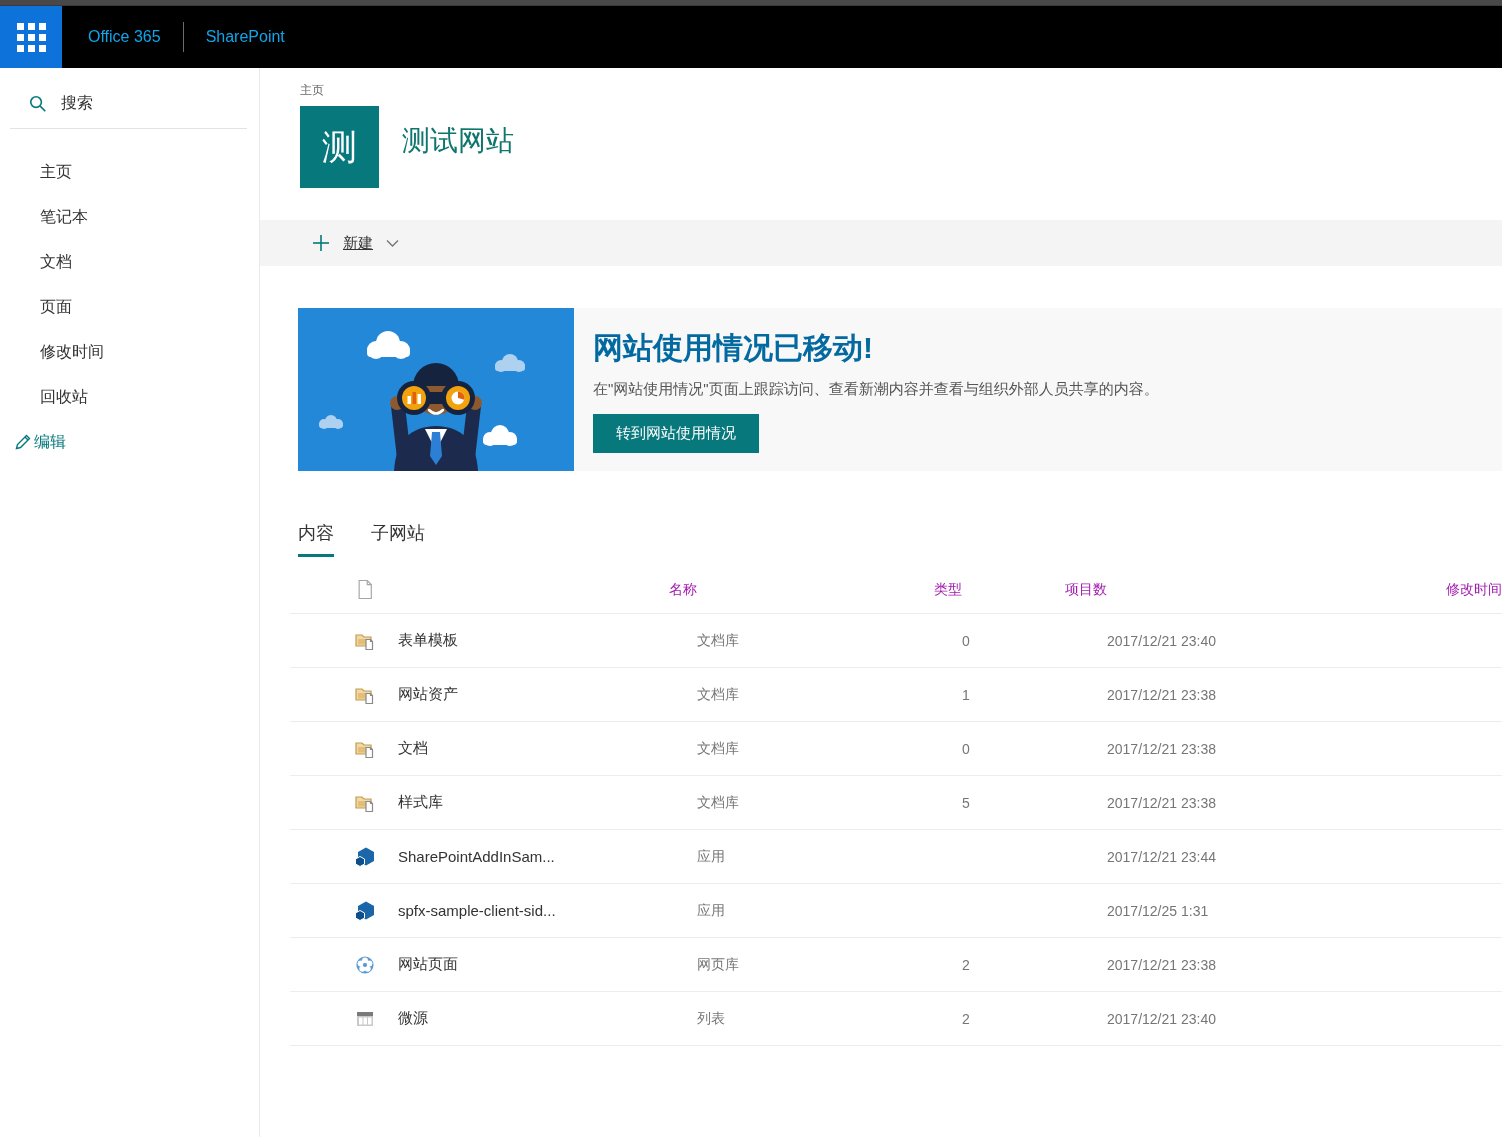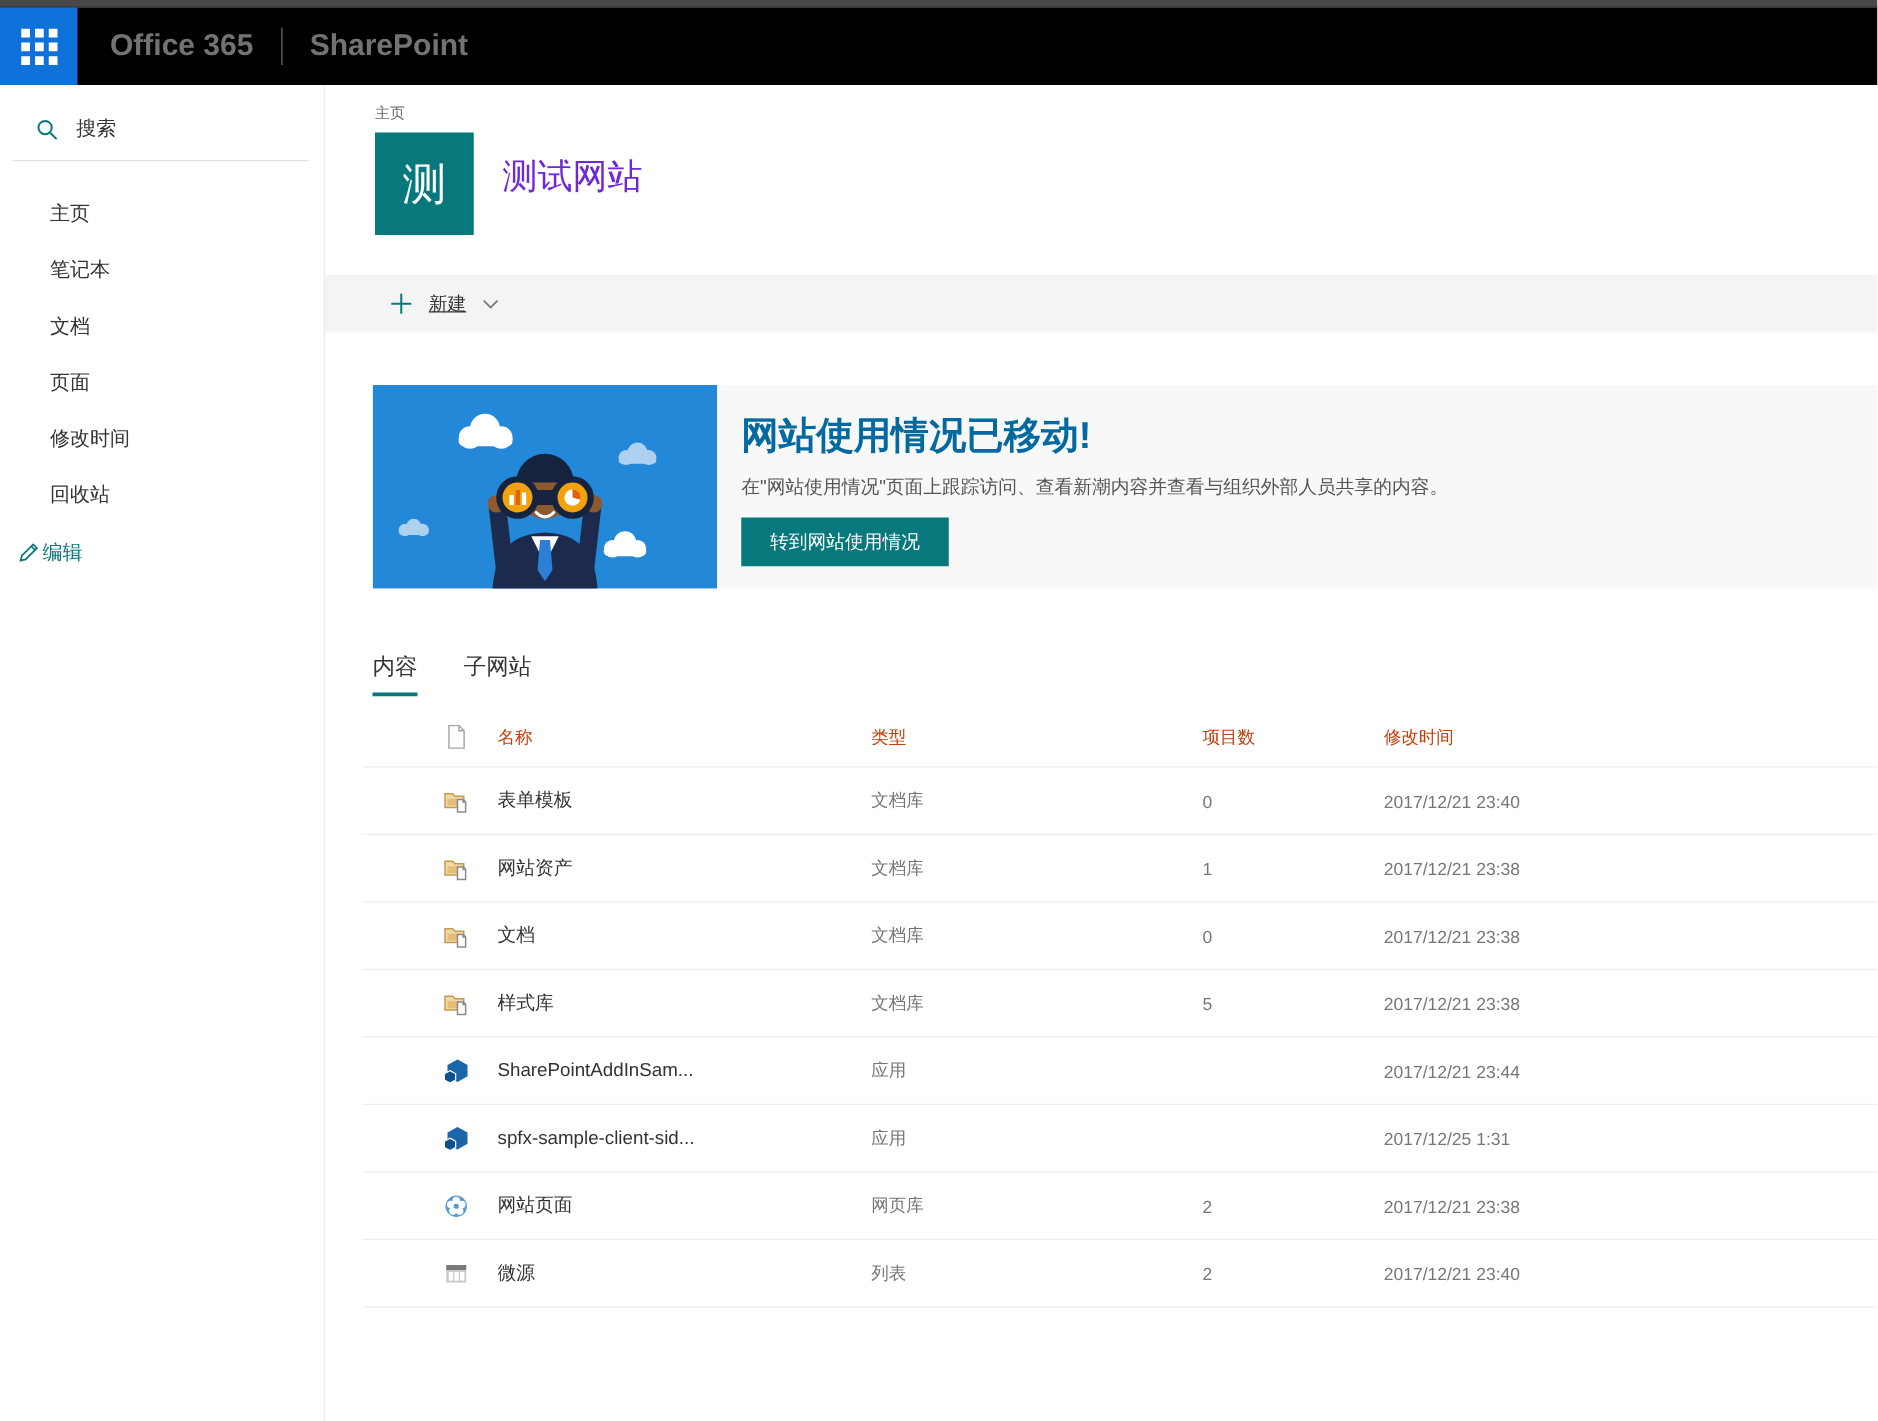--- a/index.html
+++ b/index.html
@@ -16,58 +16,58 @@
     width:1502px;height:1137px;overflow:hidden;background:#fff;
     font-family:"Liberation Sans","DejaVu Sans",sans-serif;
     color:var(--text-dark);
   }
   
   .top-strip{height:6px;background:#484848;border-bottom:1px solid #3a3a3a;}
   .top-bar{height:62px;background:#000;display:flex;align-items:center;}
   .waffle{width:62px;height:62px;background:var(--waffle-blue);display:flex;align-items:center;justify-content:center;cursor:pointer;flex:0 0 auto;}
   .waffle-grid{display:grid;grid-template-columns:repeat(3,7px);grid-gap:4px;}
   .waffle-grid i{width:7px;height:7px;background:#fff;display:block;}
-  .brand{color:#737373;font-size:24px;font-weight:700;white-space:nowrap;}
+  .brand{color:#0ea5e9;font-size:16px;font-weight:400;white-space:nowrap;}
   .brand-left{margin-left:26px;}
   .brand-sep{width:1px;height:30px;background:#6b6b6b;margin:0 22px;}
   
   .layout{display:flex;height:1069px;}
   .sidebar{width:260px;flex:0 0 260px;border-right:1px solid #eaeaea;padding-top:14px;}
   .search-row{display:flex;align-items:center;gap:13px;padding:10px 0 14px 26px;font-size:16px;color:var(--text-dark);cursor:pointer;}
   .sidebar-divider{border:none;border-top:1px solid #e3e3e3;margin:0 12px 0 10px;}
   .nav{padding-top:20px;}
   .nav-item{height:45px;line-height:45px;padding-left:40px;font-size:16px;color:var(--text-dark);cursor:pointer;}
   .edit-row{display:flex;align-items:center;gap:0;padding:12px 0 0 12px;font-size:16px;color:var(--accent);cursor:pointer;}
   
   .main{flex:1;min-width:0;}
   .main-header{padding:14px 0 0 40px;}
   .breadcrumb{font-size:12px;color:#666;}
   .site-row{display:flex;align-items:flex-start;margin-top:7px;}
   .site-logo{width:79px;height:82px;background:var(--accent);color:#fff;font-size:35px;display:flex;align-items:center;justify-content:center;flex:0 0 auto;}
-  .site-title{font-size:28px;font-weight:400;color:#6d28d9;margin:16px 0 0 23px;}
+  .site-title{font-size:28px;font-weight:400;color:#0f766e;margin:16px 0 0 23px;}
   
   .cmd-bar{height:46px;background:#f4f4f4;margin-top:32px;display:flex;align-items:center;padding-left:50px;}
   .cmd-new{display:flex;align-items:center;gap:11px;cursor:pointer;font-size:15px;color:var(--text-dark);text-decoration:underline;}
   .cmd-new .chev{margin-left:2px;display:flex;align-items:center;}
   
   .banner{display:flex;height:163px;margin:42px 0 0 38px;}
   .banner-img{width:276px;flex:0 0 276px;overflow:hidden;}
   .banner-img svg{display:block;}
   .banner-right{flex:1;background:#f8f8f8;padding:20px 30px 0 19px;}
   .banner-title{font-size:30px;font-weight:700;color:#0369a1;margin:0;}
   .banner-desc{font-size:15px;color:#555;margin:11px 0 0 0;}
   .banner-btn{margin-top:15px;background:var(--accent);color:#fff;border:none;font-size:15px;font-weight:normal;padding:10px 23px;cursor:pointer;font-family:inherit;}
   
   .tabs{display:flex;gap:37px;margin:50px 0 0 38px;}
   .tab{font-size:18px;color:var(--text-dark);padding-bottom:9px;cursor:pointer;border-bottom:3px solid transparent;}
   .tab.active{border-bottom-color:var(--accent);}
   
   .table{margin-left:30px;margin-top:9px;}
   .tgrid{display:grid;grid-template-columns:108px 299px 265px 145px auto;align-items:center;}
-  .thead{height:48px;font-size:14px;color:#c2410c;border-bottom:1px solid var(--row-sep);}
+  .thead{height:48px;font-size:14px;color:#a21caf;border-bottom:1px solid var(--row-sep);text-align:right;}
   .trow{height:54px;font-size:14px;color:var(--text-gray);border-bottom:1px solid var(--row-sep);cursor:pointer;}
   .cell-icon{padding-left:64px;display:flex;align-items:center;}
   .cell-name{font-size:15px;color:var(--text-dark);white-space:nowrap;overflow:hidden;}
   .icon-wrap{display:inline-flex;width:22px;height:22px;align-items:center;justify-content:center;}
 </style>
 </head>
 <body>
 
 <div>
   <div class="top-strip"></div>

